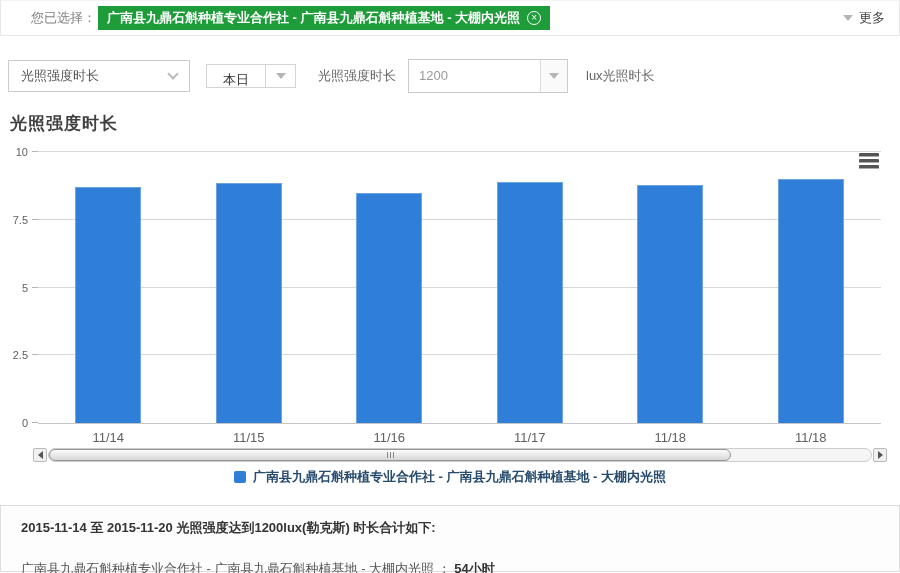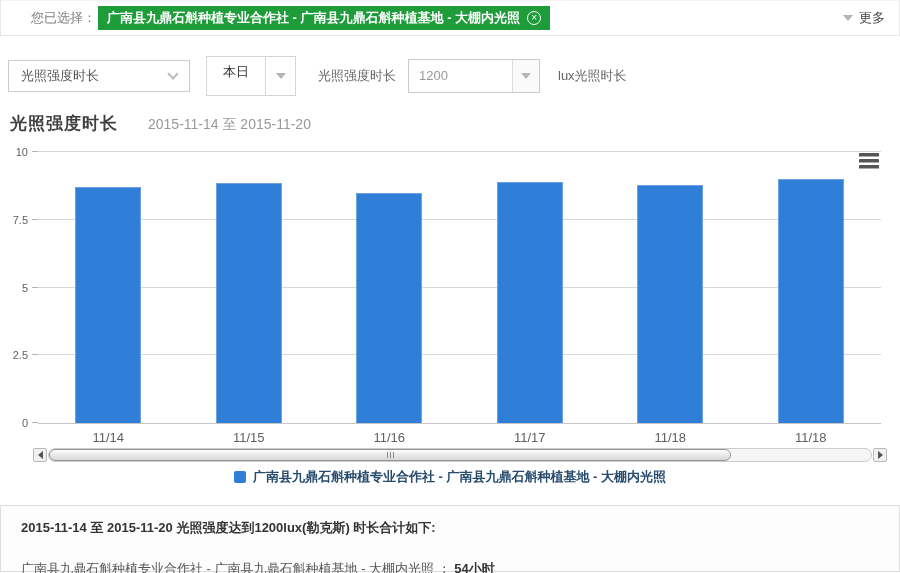--- a/index.html
+++ b/index.html
@@ -33,31 +33,31 @@
   }
 
   
   .filter-row { position:absolute; top:58px; left:8px; right:8px; height:36px; display:flex; align-items:center; }
   .select-box {
     width:182px; height:32px; border:1px solid #ccc; background:#fff;
     display:flex; align-items:center; justify-content:space-between;
     padding:0 12px; font-size:13px; color:#555; cursor:pointer;
   }
   .chev { width:8px; height:8px; border-right:2px solid #bbb; border-bottom:2px solid #bbb; transform:rotate(45deg); margin-top:-4px; }
-  .btn-group { display:flex; margin-left:16px; height:40px; border:1px solid #d5d5d5; background:#fff; }
+  .btn-group { display:flex; margin-left:16px; height:24px; border:1px solid #d5d5d5; background:#fff; }
   .seg {
     padding:0 16px; line-height:30px; font-size:13px; color:#333;
     border-left:1px solid #d5d5d5; cursor:pointer; white-space:nowrap;
   }
   .seg:first-child { border-left:none; }
   .seg.active { background:#1f9c3a; color:#fff; border-color:#1f9c3a; margin:-1px 0; line-height:32px; height:32px; }
   .seg-arrow { width:30px; display:flex; align-items:center; justify-content:center; border-left:1px solid #d5d5d5; cursor:pointer; }
   .tri-down { width:0; height:0; border-left:5px solid transparent; border-right:5px solid transparent; border-top:6px solid #b5b5b5; }
   .threshold-label { margin-left:22px; font-size:13px; color:#666; white-space:nowrap; }
-  .combo { margin-left:12px; width:132px; height:34px; border:1px solid #ccc; display:flex; background:#fff; }
+  .combo { margin-left:12px; width:160px; height:34px; border:1px solid #ccc; display:flex; background:#fff; }
   .combo-value { flex:1; padding:0 10px; line-height:32px; font-size:13px; color:#999; }
   .combo-arrow { width:27px; border-left:1px solid #ddd; background:#fafafa; display:flex; align-items:center; justify-content:center; cursor:pointer; }
   .suffix { margin-left:18px; font-size:13px; color:#666; white-space:nowrap;text-align:center; }
 
   
   .chart-header { position:absolute; top:112px; left:10px; display:flex; align-items:baseline; }
   .chart-title { font-size:17px; font-weight:bold; color:#404040; letter-spacing:1px; }
   .chart-dates { margin-left:30px; font-size:14px; color:#999; }
 
   
@@ -127,21 +127,20 @@
     <span class="combo-value">1200</span>
     <span class="combo-arrow">
         <span class="tri-down"></span>
       </span>
   </div>
   <span class="suffix">lux光照时长</span>
 </div>
 
 <div class="chart-header">
   <span class="chart-title">光照强度时长</span>
-  <span class="chart-dates">2015-11-14 至 2015-11-20</span>
 </div>
 
 <div class="plot" id="plot">
     <div class="tick" style="bottom: 0%;"></div>
     <div class="ylab" style="bottom: 0%;">0</div>
     <div class="gridline" style="bottom: 25%;"></div>
     <div class="tick" style="bottom: 25%;"></div>
     <div class="ylab" style="bottom: 25%;">2.5</div>
     <div class="gridline" style="bottom: 50%;"></div>
     <div class="tick" style="bottom: 50%;"></div>

